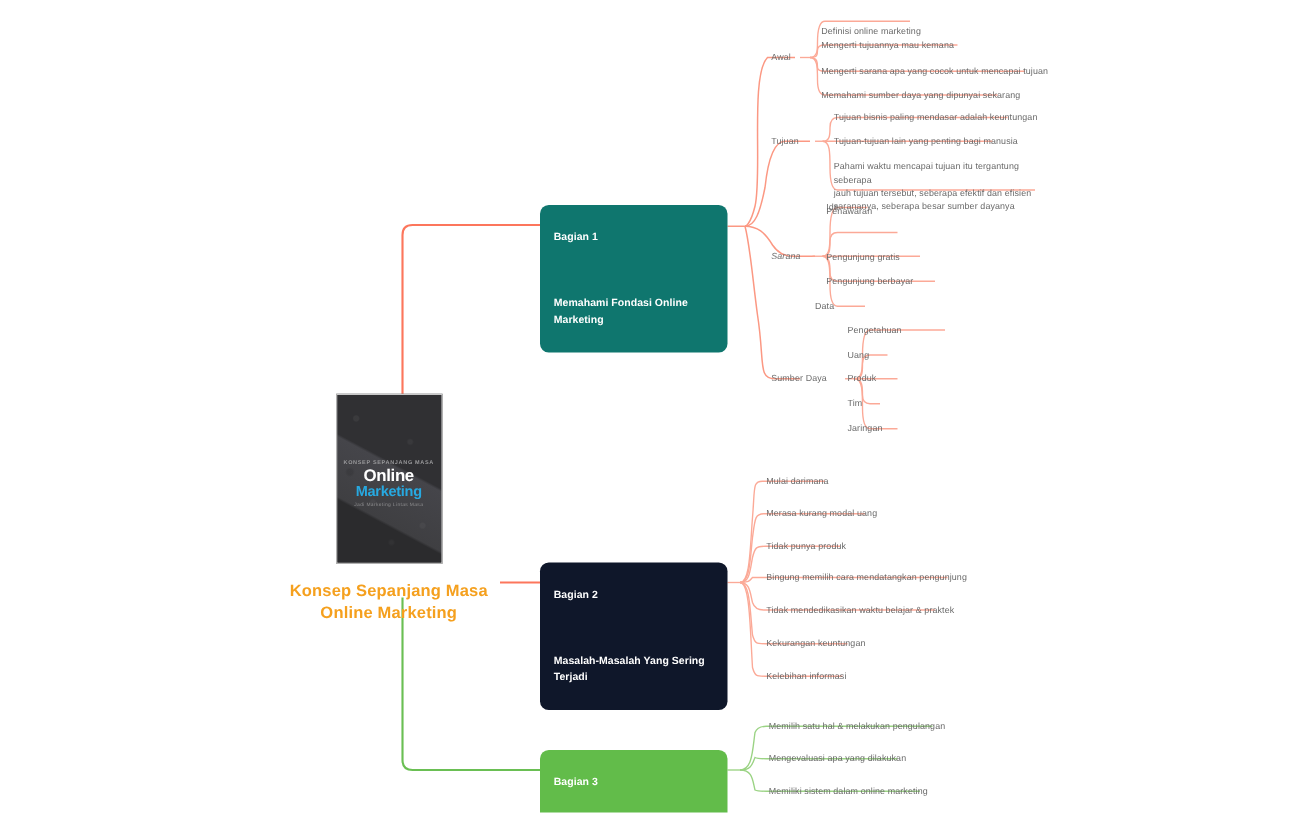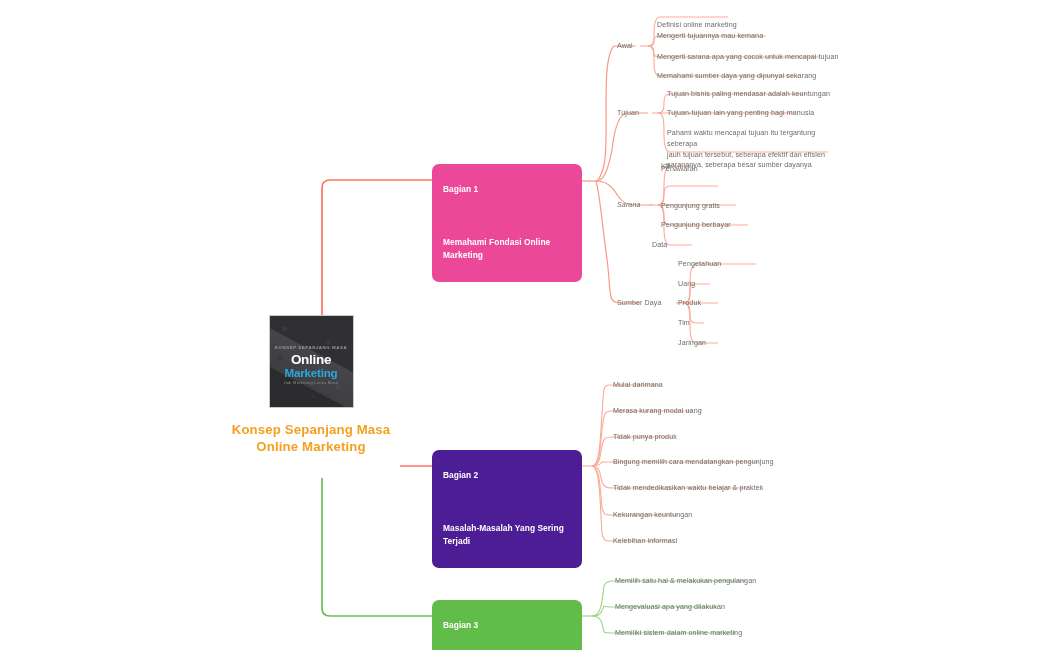--- a/index.html
+++ b/index.html
@@ -23,21 +23,21 @@
 
   
   .root-wrap {
     position: absolute;
     left: 213px; top: 315px;
     width: 196px;
     display: flex; flex-direction: column; align-items: center;
   }
   .book {
     position: relative;
-    width: 85px; height: 93px;
+    width: 85px; height: 136px;
     background: #333335;
     border: 1px solid #c9c9c9;
     overflow: hidden;
     display: flex; flex-direction: column;
     align-items: center; justify-content: center;
   }
   .book::before {
     content: ""; position: absolute; left: -20%; top: -10%;
     width: 150%; height: 130%;
     background: linear-gradient(28deg,
@@ -94,22 +94,22 @@
     border-radius: 7px;
     padding: 7px 11px 8px 11px;
     color: #ffffff;
     font-size: 8.4px;
     line-height: 1.48;
     white-space: pre-line;
     letter-spacing: .05px;
   }
   .pill .p1 { font-weight: bold; }
   .pill .p2 { font-weight: bold; margin-top: 28px; }
-  #pill-1 { left: 432px; top: 164px; width: 150px; background: #ec4899; }
-  #pill-2 { left: 432px; top: 450px; width: 150px; background: #4c1d95; }
+  #pill-1 { left: 432px; top: 164px; width: 150px; background: #0f766e; }
+  #pill-2 { left: 432px; top: 450px; width: 150px; background: #0f172a; }
   #pill-3 { left: 432px; top: 600px; width: 150px; background: #62BC4A; }
 
   
   .mid-label {
     position: absolute;
     font-size: 7.1px;
     color: #6d6d6d;
     white-space: nowrap;
     letter-spacing: .1px;
   }

